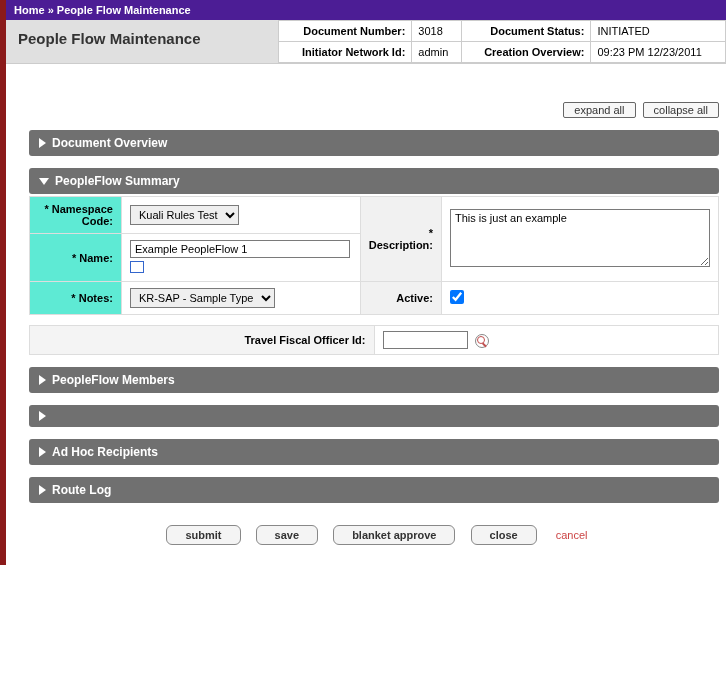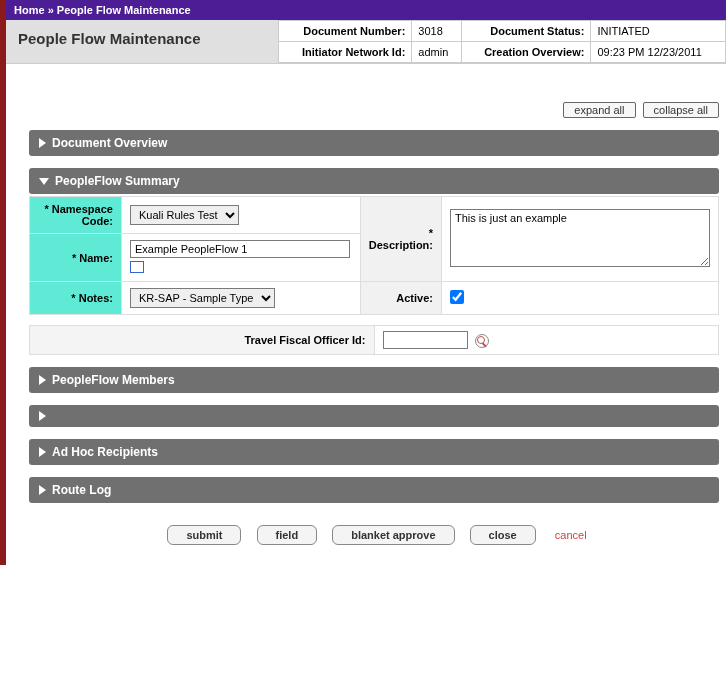--- a/index.html
+++ b/index.html
@@ -275,19 +275,19 @@
     <span>Ad Hoc Recipients</span>
   </div>
 
   <div class="section-bar">
     <span class="arrow arrow-right"></span>
     <span>Route Log</span>
   </div>
 
   <div class="button-row">
     <span class="btn">submit</span>
-    <span class="btn">field</span>
+    <span class="btn">save</span>
     <span class="btn">blanket approve</span>
     <span class="btn">close</span>
     <span class="cancel-link">cancel</span>
   </div>
 
 </div>
 
 </body></html>

